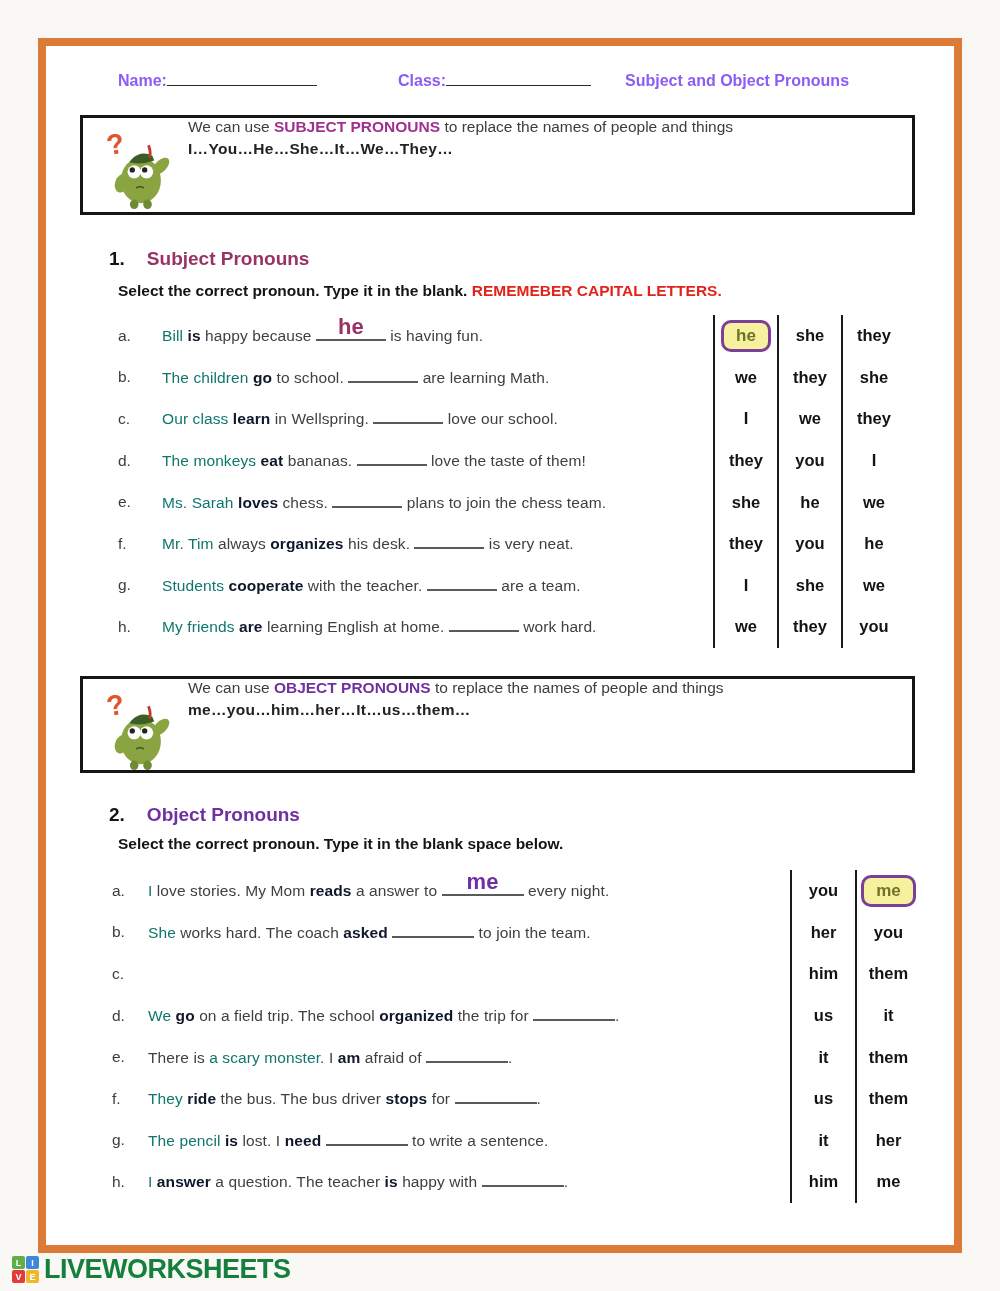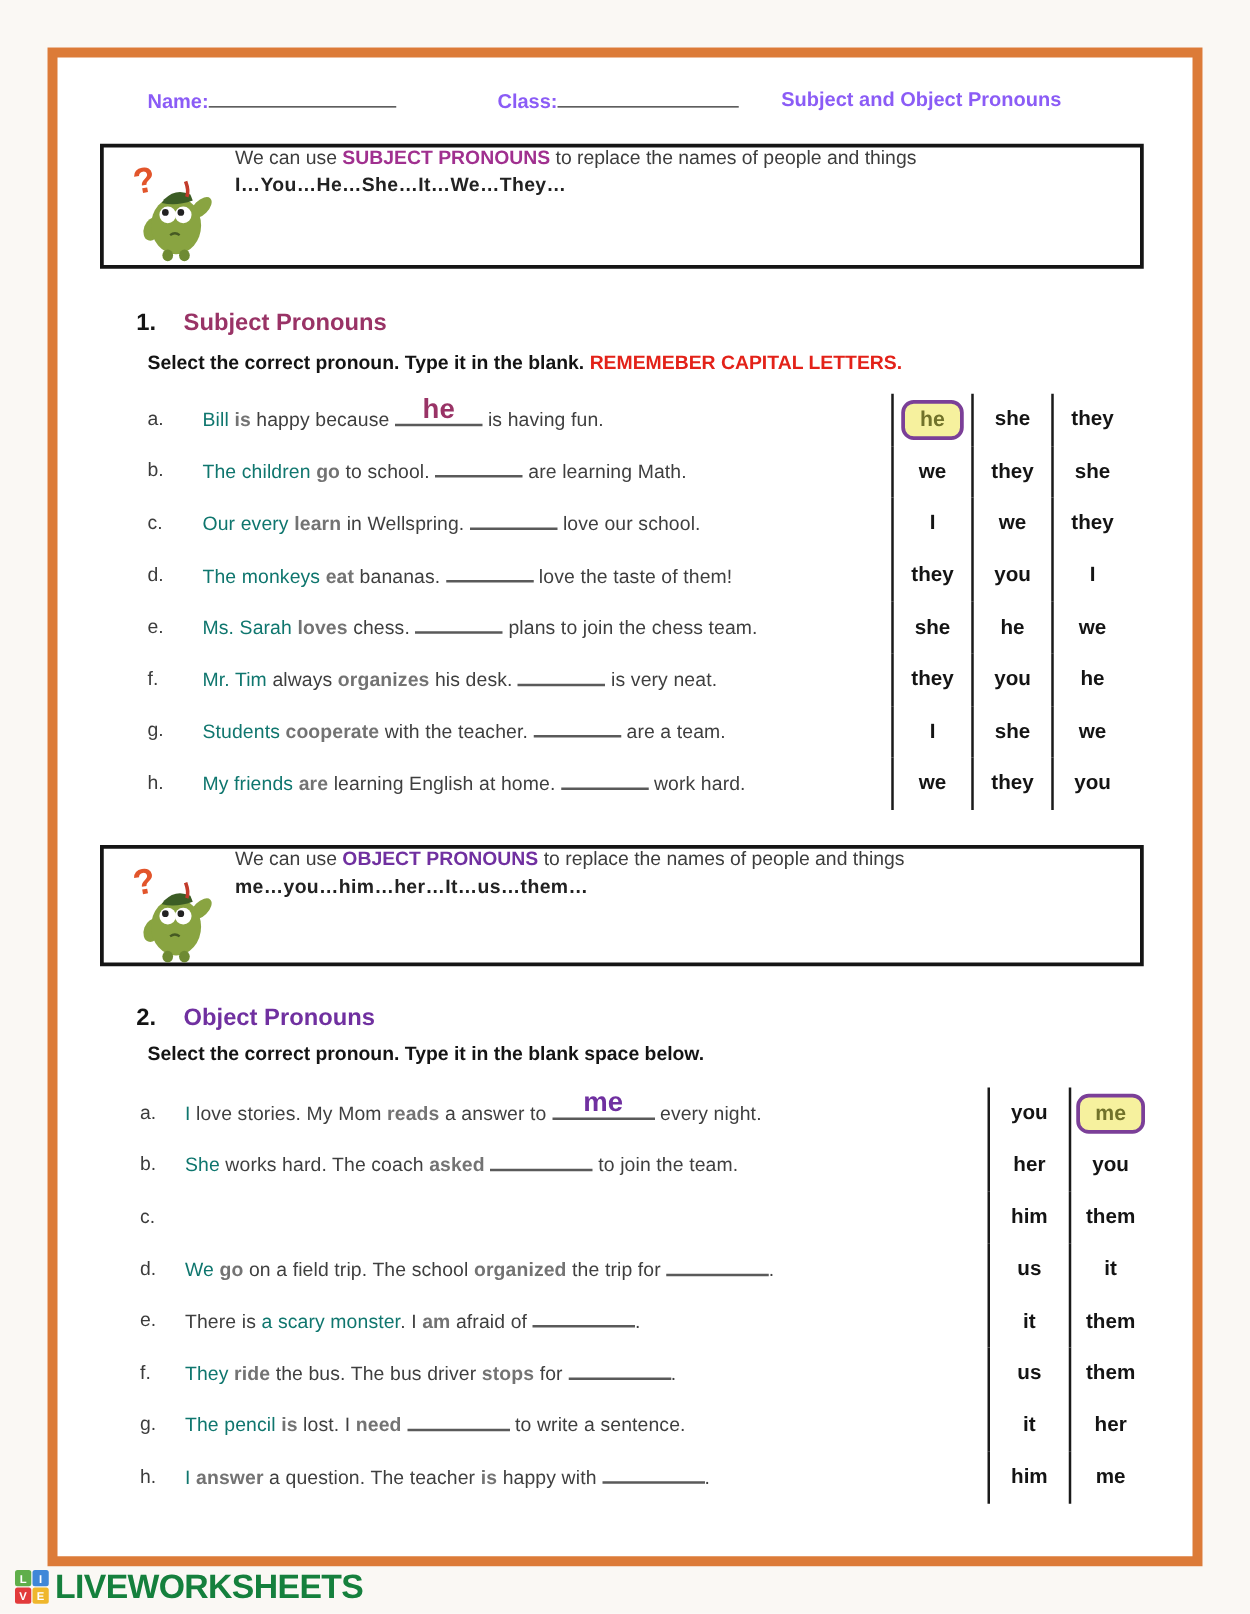--- a/index.html
+++ b/index.html
@@ -41,21 +41,21 @@
   .instruction { position:absolute; left:118px; font-size:15.5px; font-weight:700; color:#141414; }
   .warning { color:#E32219; }
   
   .rows { position:absolute; }
   .row { height:41.6px; display:flex; align-items:center; font-size:15.5px; }
   .letter { flex:none; color:#3c3c3c; }
   .sec-1 .letter { width:44px; }
   .sec-2 .letter { width:36px; }
   .sentence { color:#3f3f3f; white-space:nowrap; letter-spacing:0.1px; }
   .seg-b { font-weight:400; color:#0f766e; }
-  .seg-v { font-weight:700; color:#737373;text-align:center; }
+  .seg-v { font-weight:700; color:#0f172a;text-align:center; }
   .blank { display:inline-block; width:70px; height:13px; border-bottom:2px solid #5a5a5a; position:relative; }
   .sec-2 .blank { width:82px; }
   .typed-answer {
     position:absolute; bottom:1px; left:50%; transform:translateX(-50%);
     font-size:22px; font-weight:700; line-height:1; white-space:nowrap;
   }
   
   .opts-panel { position:absolute; display:grid; grid-auto-rows:41.6px; }
   .opts-3 { grid-template-columns:repeat(3, 64px); }
   .opts-2 { grid-template-columns:repeat(2, 65px); }
@@ -116,21 +116,21 @@
     <div class="row">
       <span class="letter">a.</span>
       <span class="sentence"><span class="seg-b">Bill</span><span class="seg"> </span><span class="seg-v">is</span><span class="seg"> happy because </span><span class="blank"><span class="typed-answer" style="color: rgb(153, 51, 102);">he</span></span><span class="seg"> is having fun.</span></span>
     </div>
     <div class="row">
       <span class="letter">b.</span>
       <span class="sentence"><span class="seg-b">The children</span><span class="seg"> </span><span class="seg-v">go</span><span class="seg"> to school. </span><span class="blank"></span><span class="seg"> are learning Math.</span></span>
     </div>
     <div class="row">
       <span class="letter">c.</span>
-      <span class="sentence"><span class="seg-b">Our every</span><span class="seg"> </span><span class="seg-v">learn</span><span class="seg"> in Wellspring. </span><span class="blank"></span><span class="seg"> love our school.</span></span>
+      <span class="sentence"><span class="seg-b">Our class</span><span class="seg"> </span><span class="seg-v">learn</span><span class="seg"> in Wellspring. </span><span class="blank"></span><span class="seg"> love our school.</span></span>
     </div>
     <div class="row">
       <span class="letter">d.</span>
       <span class="sentence"><span class="seg-b">The monkeys</span><span class="seg"> </span><span class="seg-v">eat</span><span class="seg"> bananas. </span><span class="blank"></span><span class="seg"> love the taste of them!</span></span>
     </div>
     <div class="row">
       <span class="letter">e.</span>
       <span class="sentence"><span class="seg-b">Ms. Sarah</span><span class="seg"> </span><span class="seg-v">loves</span><span class="seg"> chess. </span><span class="blank"></span><span class="seg"> plans to join the chess team.</span></span>
     </div>
     <div class="row">

